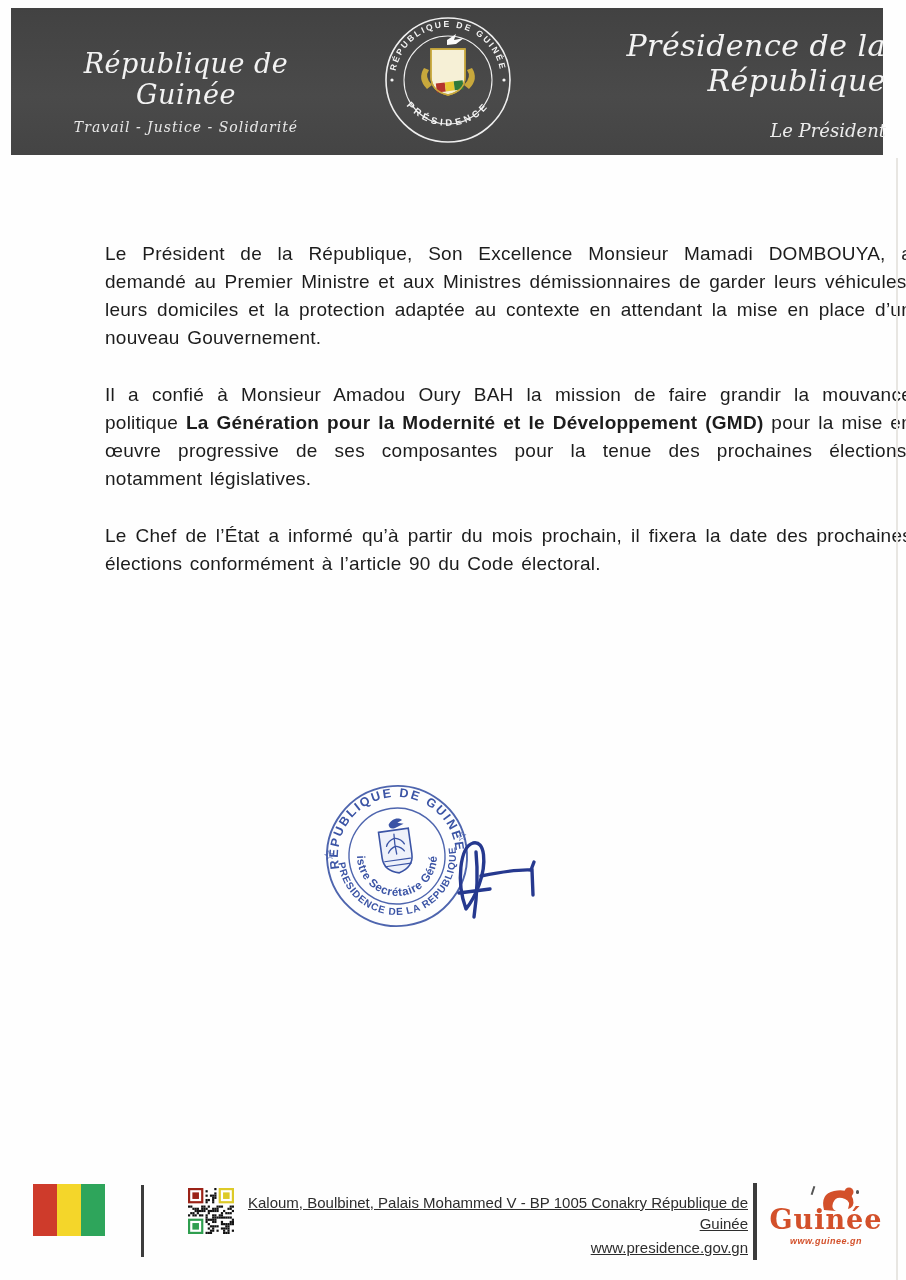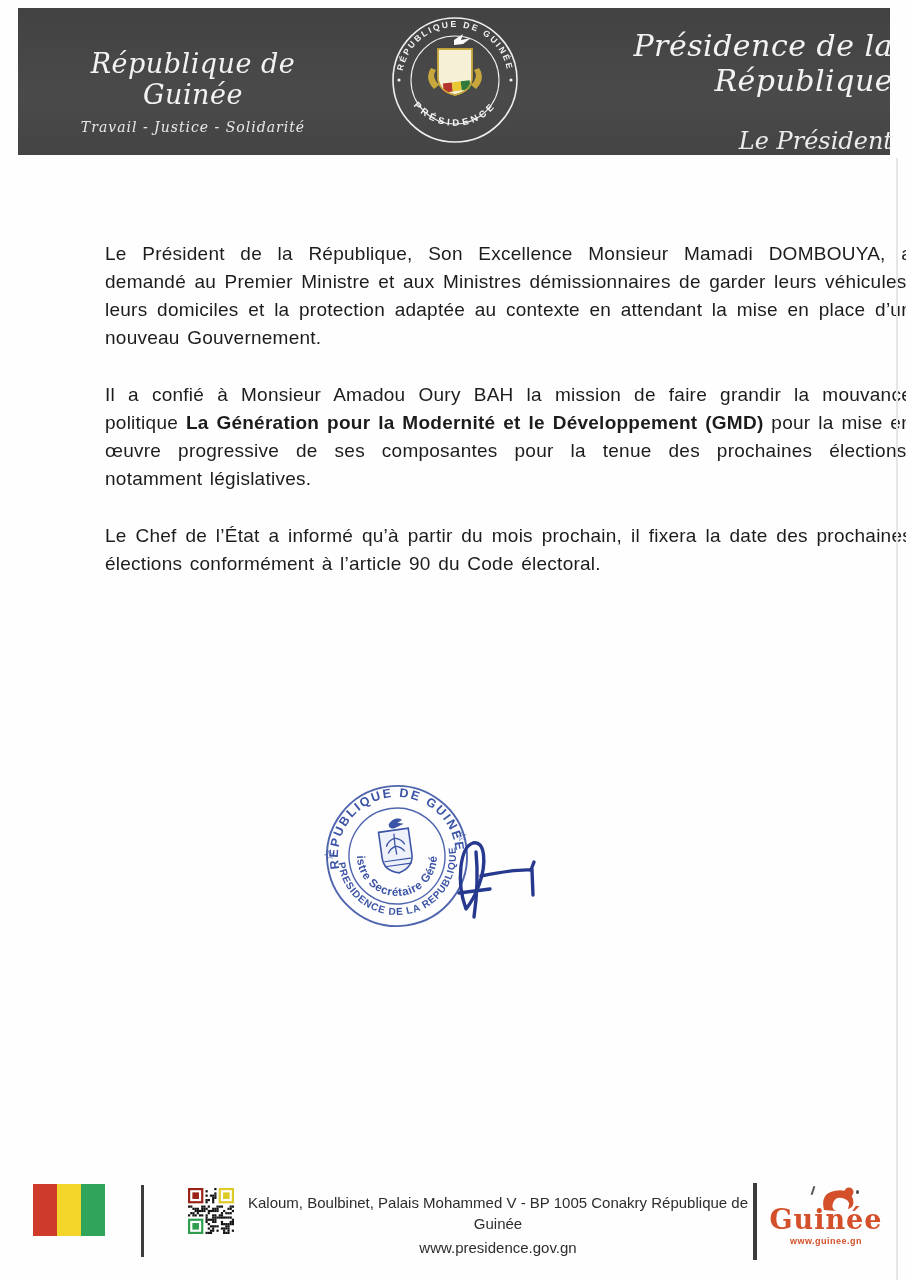--- a/index.html
+++ b/index.html
@@ -1,28 +1,28 @@
 <!DOCTYPE html>
 <html style="--band: #464646; --body-text: #1c1c1c; --stamp-blue: #3b54a5; --signature-blue: #26398f; --flag-red: #ce3b2b; --flag-yellow: #f4d62a; --flag-green: #2ea55b; --logo-orange: #d3502a;"><head>
 <meta charset="utf-8">
 <style>
   html,body{margin:0;padding:0;}
   body{width:906px;height:1280px;position:relative;background:#fefefe;
        font-family:"Liberation Sans",sans-serif;color:var(--body-text,#1c1c1c);overflow:hidden;}
 
   
-  .band{position:absolute;left:18px;top:8px;width:872px;height:147px;
+  .band{position:absolute;left:11px;top:8px;width:872px;height:147px;
         background:linear-gradient(180deg,#424242,#4a4a4a 60%,#444);}
   .script{font-family:"DejaVu Serif","Liberation Serif",serif;font-style:italic;color:#f3f3f3;}
   .band-left{position:absolute;left:30px;top:40px;width:290px;text-align:center;}
   .band-left .title{font-size:27px;letter-spacing:.5px;}
   .band-left .motto{font-size:14px;margin-top:9px;letter-spacing:1px;color:#e9e9e9;}
   .band-right{position:absolute;left:545px;top:20px;width:330px;text-align:right;}
   .band-right .title{font-size:30px;letter-spacing:.5px;}
-  .band-right .subtitle{font-size:24px;margin-top:29px;color:#ececec;}
+  .band-right .subtitle{font-size:18px;margin-top:22px;color:#ececec;}
   .seal{position:absolute;left:369px;top:4px;}
 
   
   .doc-body{position:absolute;left:65px;top:240px;width:807px;
             font-size:19px;line-height:28px;letter-spacing:.25px;word-spacing:2px;
             text-align:justify;margin-left:40px;}
   .doc-body p{margin:0 0 29px 0;}
   .sig-head{margin-top:28px;text-align:center;font-weight:bold;font-size:19.5px;line-height:28px;
             letter-spacing:.3px;}
 
@@ -32,28 +32,28 @@
 
   
   .flag{position:absolute;left:33px;top:1184px;width:72px;height:52px;display:flex;}
   .flag div{flex:1;}
   .flag .r{background:var(--flag-red,#ce3b2b);}
   .flag .y{background:var(--flag-yellow,#f4d62a);}
   .flag .g{background:var(--flag-green,#2ea55b);}
   .fdiv1{position:absolute;left:141px;top:1185px;width:3px;height:72px;background:#3c3c3c;}
   .fdiv2{position:absolute;left:753px;top:1183px;width:4px;height:77px;background:#3c3c3c;}
   .qr{position:absolute;left:188px;top:1188px;}
-  .addr{position:absolute;left:248px;top:1192px;width:500px;text-align:center;
-        font-size:15px;line-height:21px;color:#2d2d2d;}
+  .addr{position:absolute;left:248px;top:1192px;width:500px;text-align:right;
+        font-size:15px;line-height:21px;color:#2d2d2d;text-decoration:underline;}
   .addr .url{margin-top:3px;}
   .brand{position:absolute;left:768px;top:1182px;width:116px;text-align:center;}
   .brand .ele{margin-left:26px;}
   .brand .name{font-family:"DejaVu Serif","Liberation Serif",serif;font-weight:bold;
                font-size:27px;color:var(--logo-orange,#d3502a);margin-top:-12px;letter-spacing:1px;}
-  .brand .url{font-size:9px;font-weight:bold;color:var(--logo-orange,#d3502a);letter-spacing:.5px;margin-top:1px;}
+  .brand .url{font-size:9px;font-weight:bold;color:var(--logo-orange,#d3502a);letter-spacing:.5px;margin-top:1px;font-style:italic;}
   .scan-line{position:absolute;left:896px;top:158px;width:2px;height:1122px;background:#e8e6e2;}
   .pen-mark{position:absolute;background:#555;}
   .pm1{left:812px;top:1186px;width:2px;height:9px;transform:rotate(18deg);}
   .pm2{left:856px;top:1190px;width:3px;height:4px;border-radius:2px;}
 </style>
 </head>
 <body>
 
 <div class="band">
   <div class="band-left">

